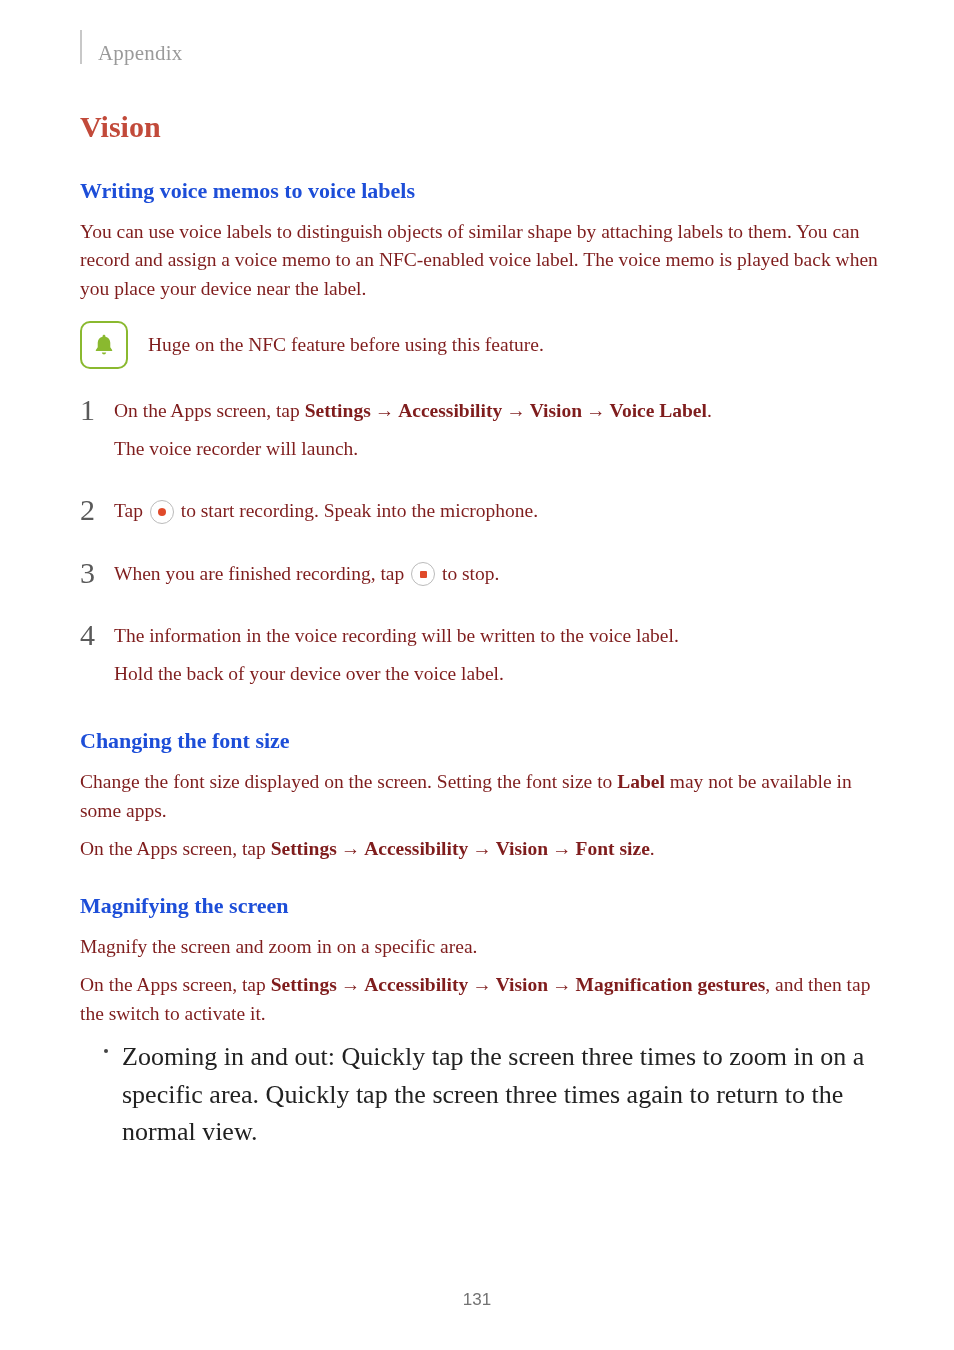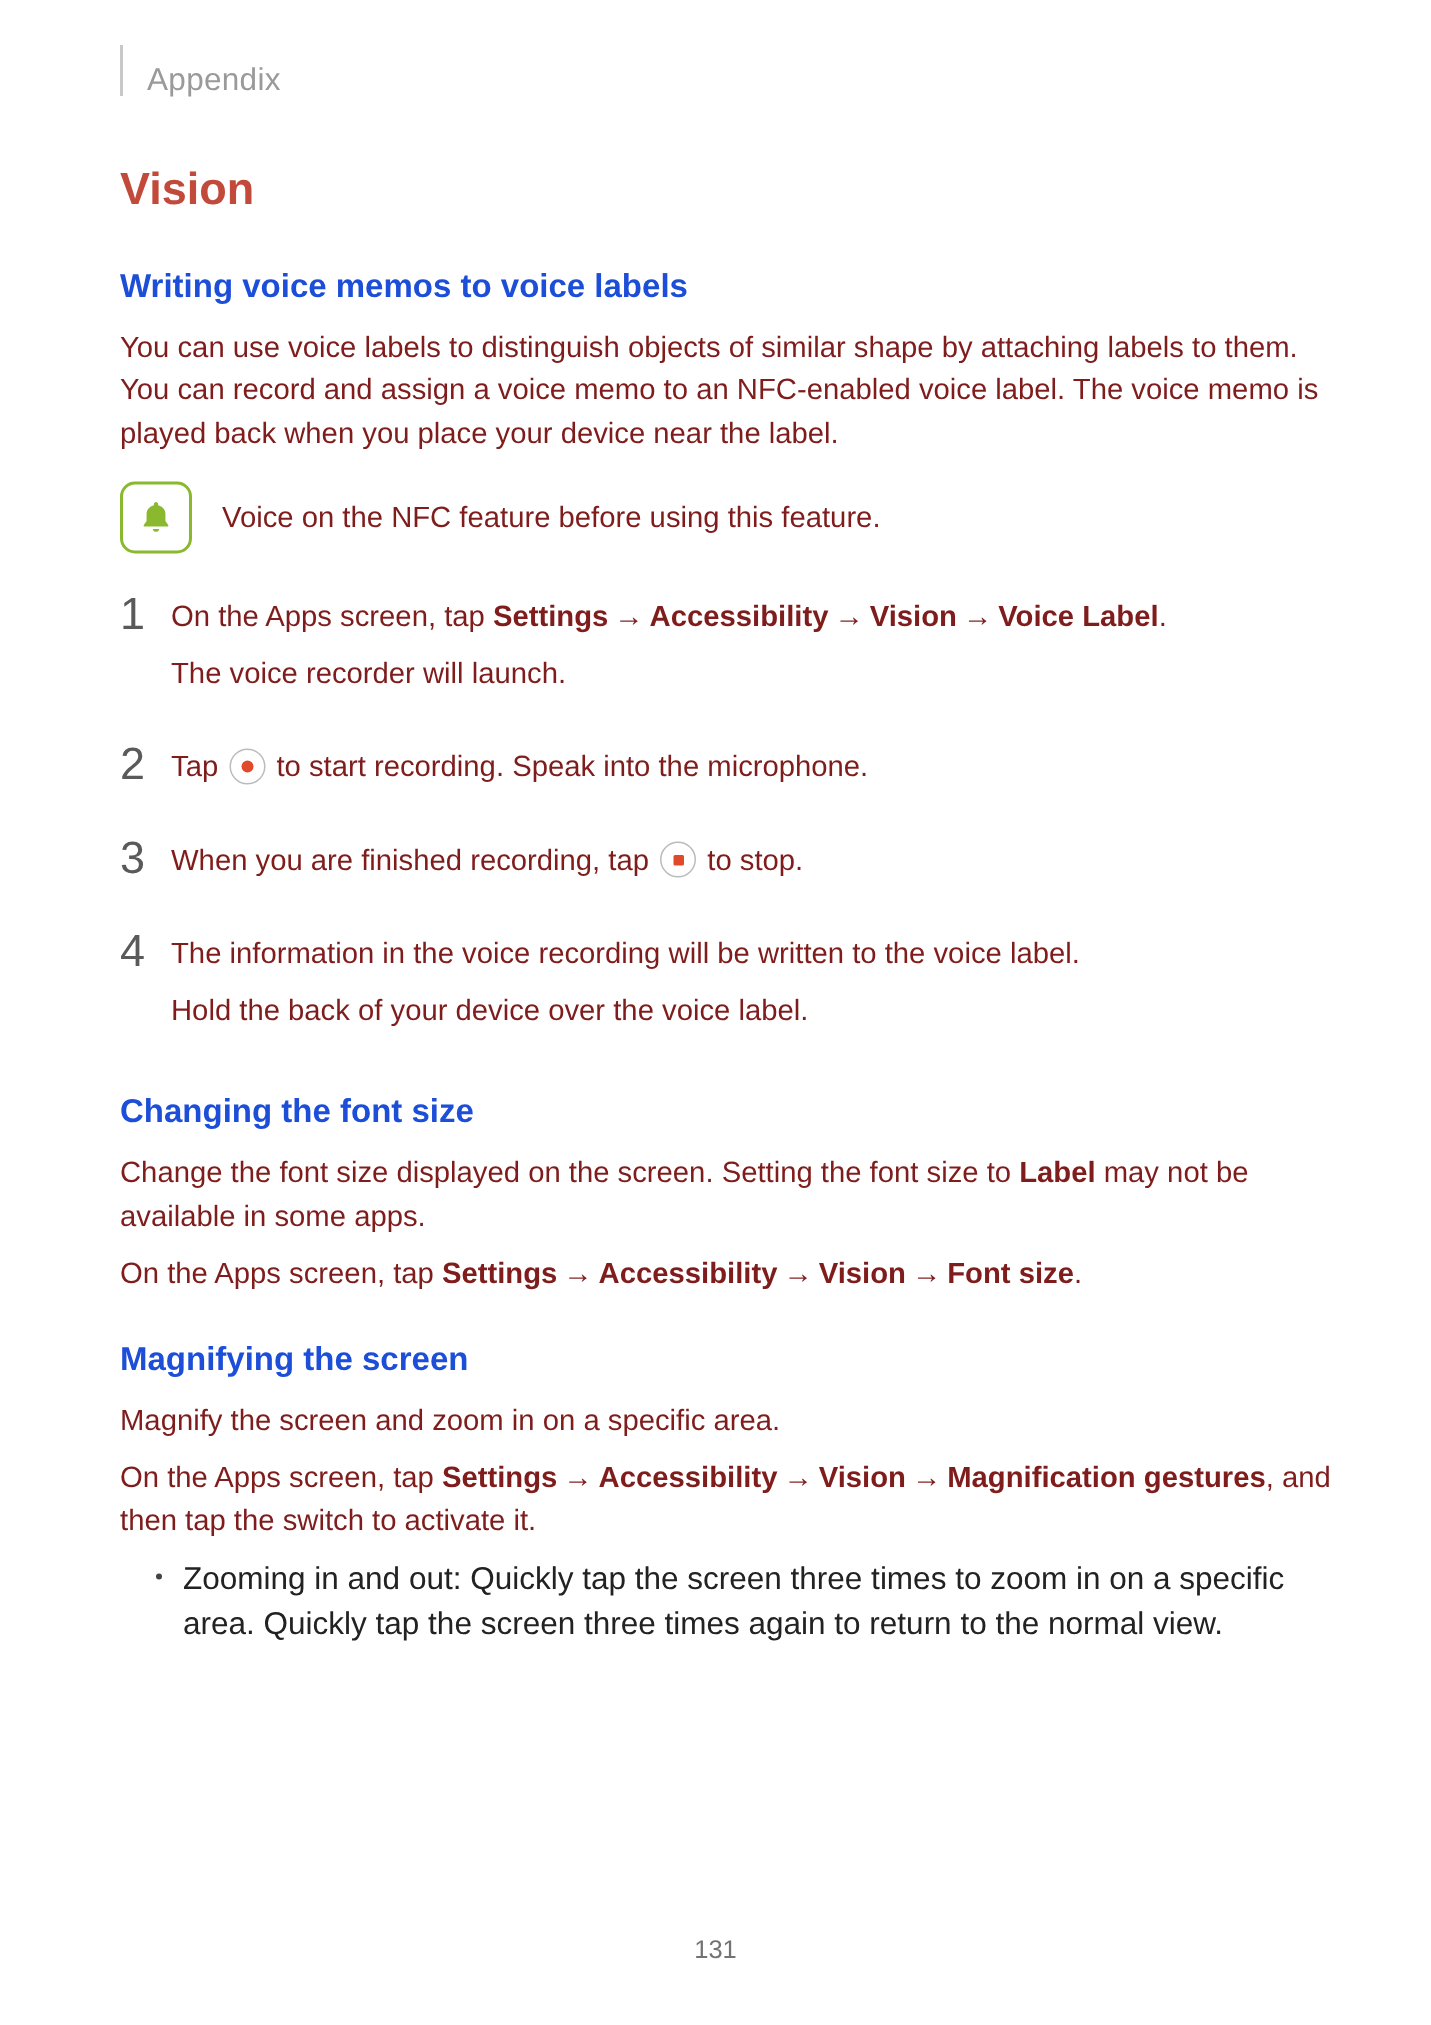--- a/index.html
+++ b/index.html
@@ -1,17 +1,17 @@
 <!DOCTYPE html>
 <html><head>
 <meta charset="utf-8">
 <style>
   html, body { margin:0; padding:0; background:#fff; }
   body { width:954px; height:1350px; font-family:"Segoe UI","Helvetica Neue",Arial,sans-serif; color:#222; position:relative; }
-  .page { padding:30px 60px 0 80px; }
+  .page { padding:30px 60px 0 80px;font-family:Liberation Serif, serif; }
   .header { display:flex; align-items:flex-end; margin-bottom:44px; }
   .header-rule { width:2px; height:34px; background:#c8c8c8; margin-right:16px; margin-bottom:2px; }
   .header-text { color:#9a9a9a; font-size:21px; letter-spacing:0.2px; }
   .h1 { color:#c24a3a; font-size:30px; font-weight:700; margin-bottom:34px; }
   .h2 { color:#1d4ed8; font-size:22px; font-weight:700; margin-top:30px; margin-bottom:14px; }
   .para { font-size:19.5px; line-height:1.45; color:#7f1d1d; margin-bottom:10px; }
   .bold { font-weight:700;text-align:right; }
   .arrow { padding:0 4px; }
   .note-row { display:flex; align-items:center; margin-top:18px; margin-bottom:24px; }
   .note-icon-wrap { width:44px; height:44px; border:2.5px solid #8ab92f; border-radius:10px; display:flex; align-items:center; justify-content:center; margin-right:20px; flex-shrink:0; }
@@ -20,21 +20,21 @@
   .step { display:flex; align-items:flex-start; margin-bottom:20px; }
   .step-num { font-size:30px; color:#5a5a5a; width:34px; flex-shrink:0; line-height:1.1; font-weight:400; }
   .step-body { flex:1; padding-top:4px; }
   .step-body .para { margin-bottom:10px; }
   .inline-icon { display:inline-flex; vertical-align:middle; width:22px; height:22px; border:1.5px solid #bbb; border-radius:50%; align-items:center; justify-content:center; margin:0 2px; position:relative; top:-1px; }
   .rec-dot { width:8px; height:8px; border-radius:50%; background:#e04a2a; }
   .stop-sq { width:7px; height:7px; background:#e04a2a; border-radius:1px; }
   .bullet-list { margin:8px 0 0 24px; }
   .bullet-item { display:flex; align-items:flex-start; }
   .bullet-dot { width:4px; height:4px; border-radius:50%; background:#444; margin-top:11px; margin-right:14px; flex-shrink:0; }
-  .bullet-text { flex:1; font-size:21px; line-height:1.45; color:#222; }
+  .bullet-text { flex:1; font-size:26px; line-height:1.45; color:#222; }
   .pagenum { position:absolute; bottom:40px; left:0; right:0; text-align:center; color:#737373; font-size:17px; }
 </style>
 </head>
 <body>
 
 <div class="page">
   <div class="header">
     <div class="header-rule"></div>
     <div class="header-text">Appendix</div>
   </div>
@@ -44,21 +44,21 @@
   <div class="h2">Writing voice memos to voice labels</div>
   <div class="para">You can use voice labels to distinguish objects of similar shape by attaching labels to them. You can record and assign a voice memo to an NFC-enabled voice label. The voice memo is played back when you place your device near the label.</div>
 
   <div class="note-row">
     <div class="note-icon-wrap">
       <svg class="bell-icon" viewBox="0 0 24 24">
         <path fill="#8ab92f" d="M12 2.5c-.7 0-1.3.6-1.3 1.3v.6C8 5 6.2 7.2 6.2 9.9v4.2L4.5 16.6c-.3.4 0 1 .5 1h14c.5 0 .8-.6.5-1l-1.7-2.5V9.9c0-2.7-1.8-4.9-4.5-5.5v-.6c0-.7-.6-1.3-1.3-1.3z"></path>
         <path fill="#8ab92f" d="M10 19c.2 1 1 1.8 2 1.8s1.8-.8 2-1.8h-4z"></path>
       </svg>
     </div>
-    <div class="para" style="margin:0;">Voice on the NFC feature before using this feature.</div>
+    <div class="para" style="margin:0;">Huge on the NFC feature before using this feature.</div>
   </div>
 
   <div class="steps">
 
     <div class="step">
       <div class="step-num">1</div>
       <div class="step-body">
         <div class="para">
           <span>On the Apps screen, tap </span><span class="bold">Settings</span><span class="arrow">→</span><span class="bold">Accessibility</span><span class="arrow">→</span><span class="bold">Vision</span><span class="arrow">→</span><span class="bold">Voice Label</span><span>.</span>
         </div>

